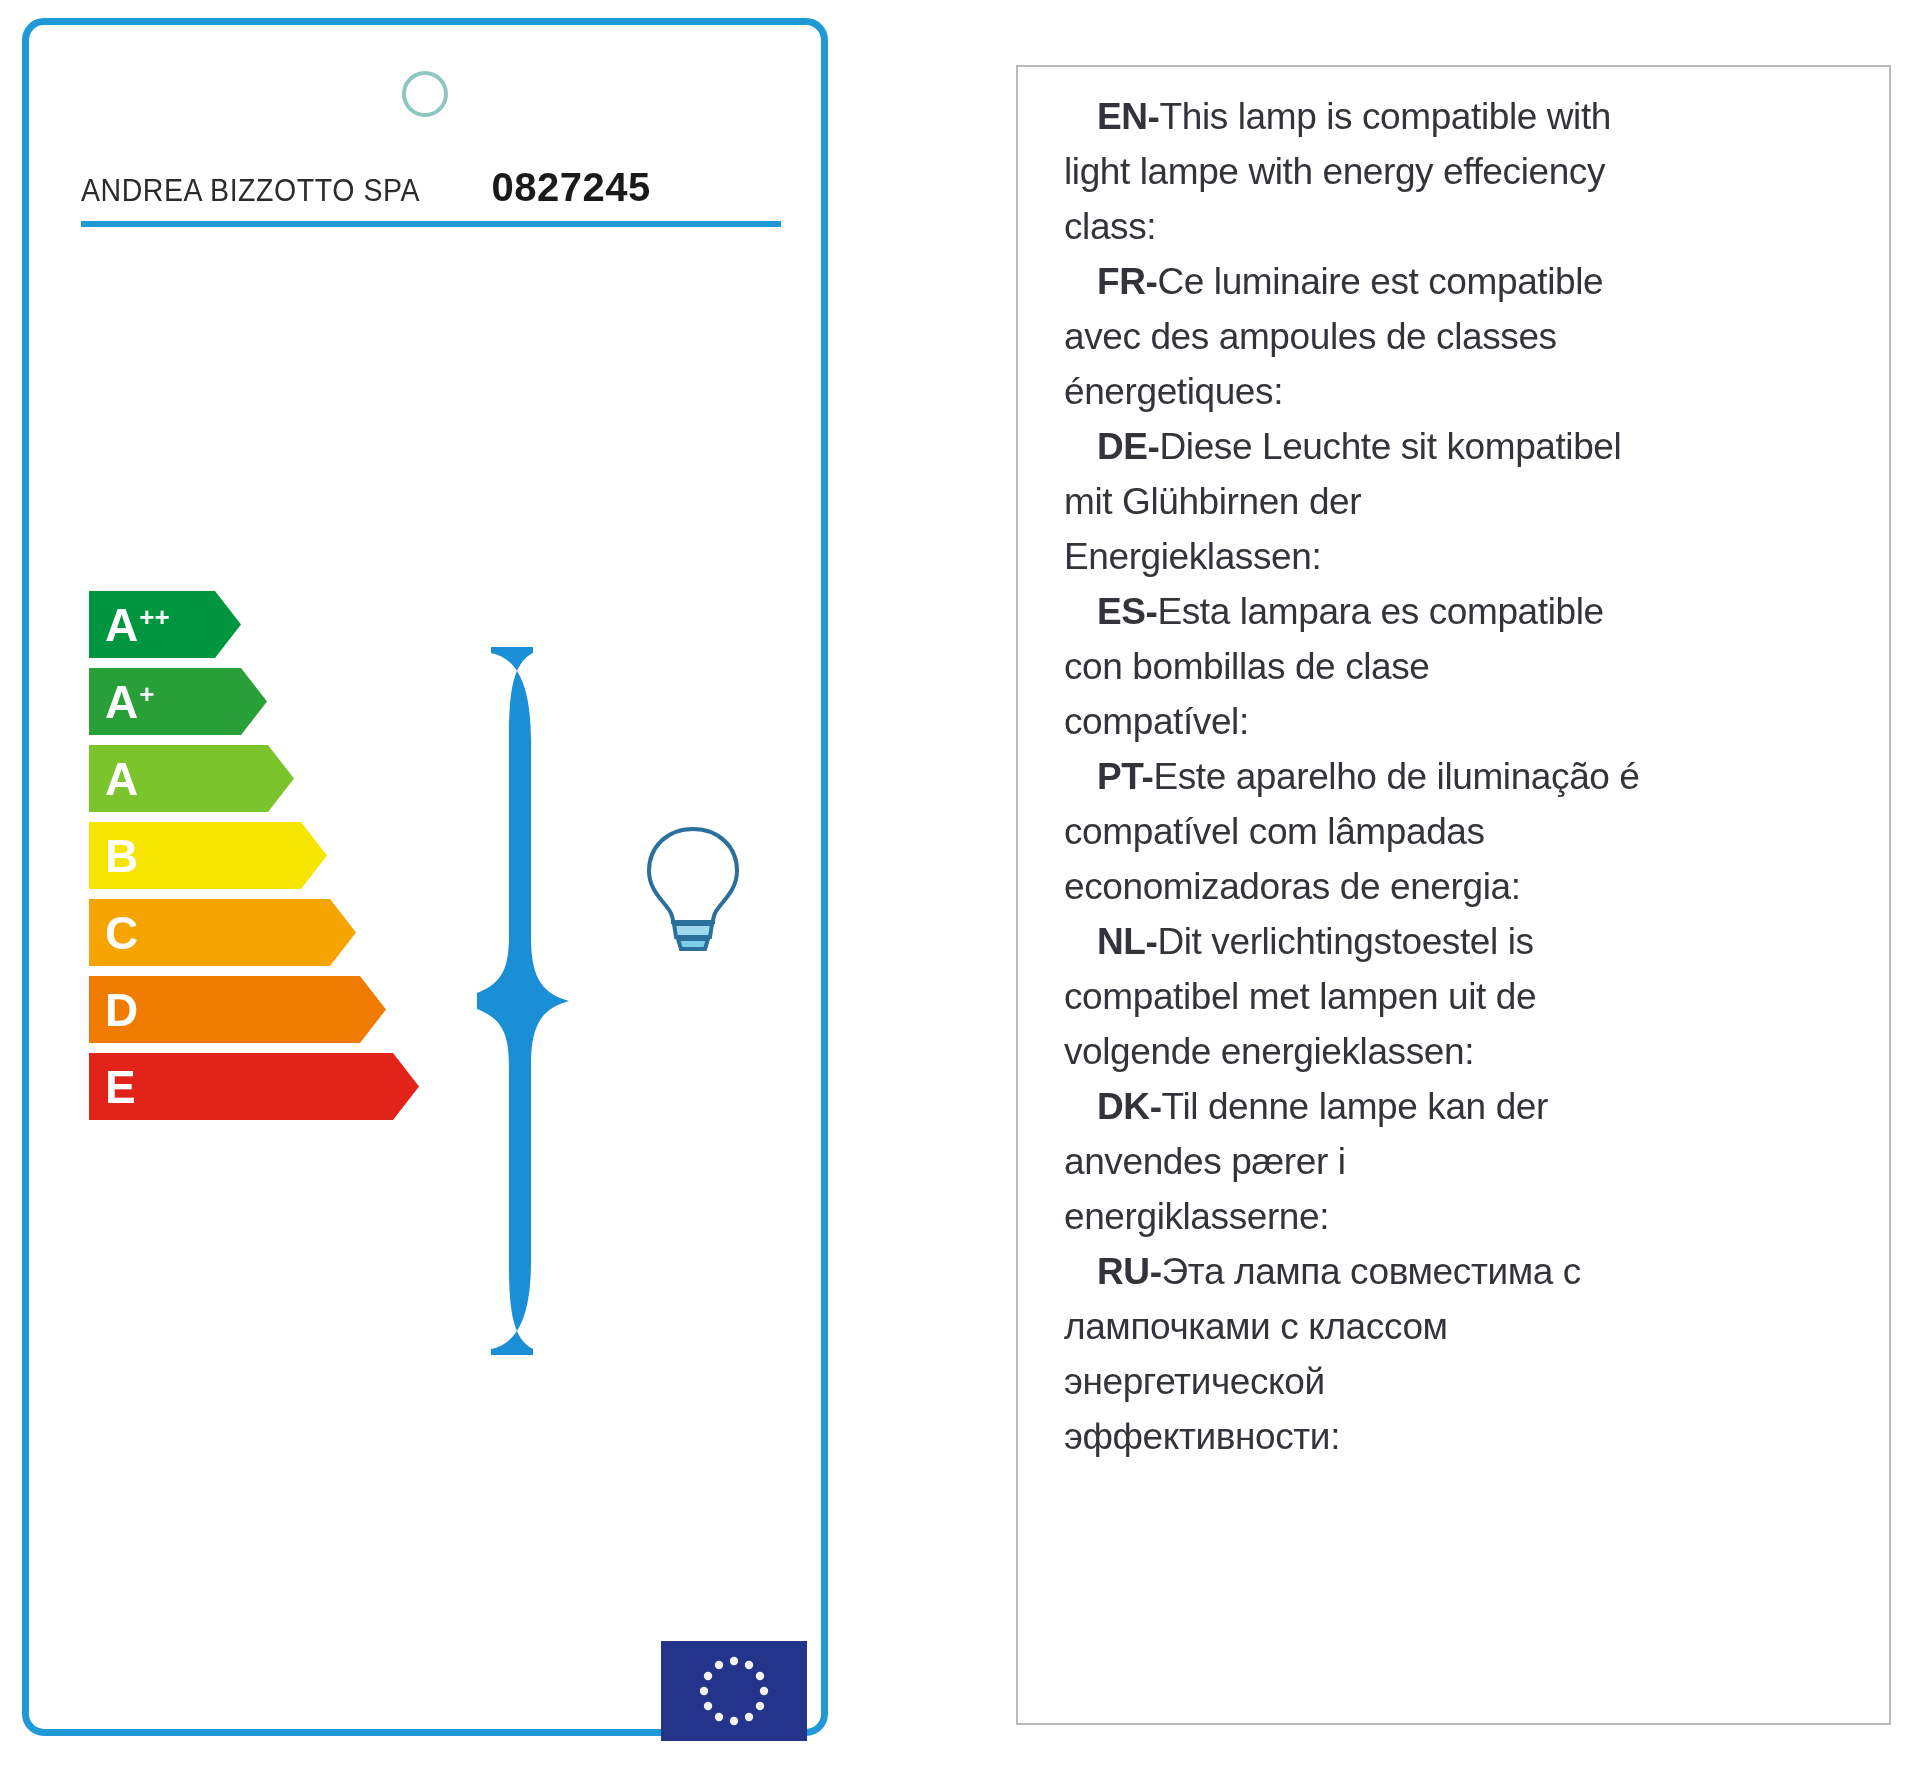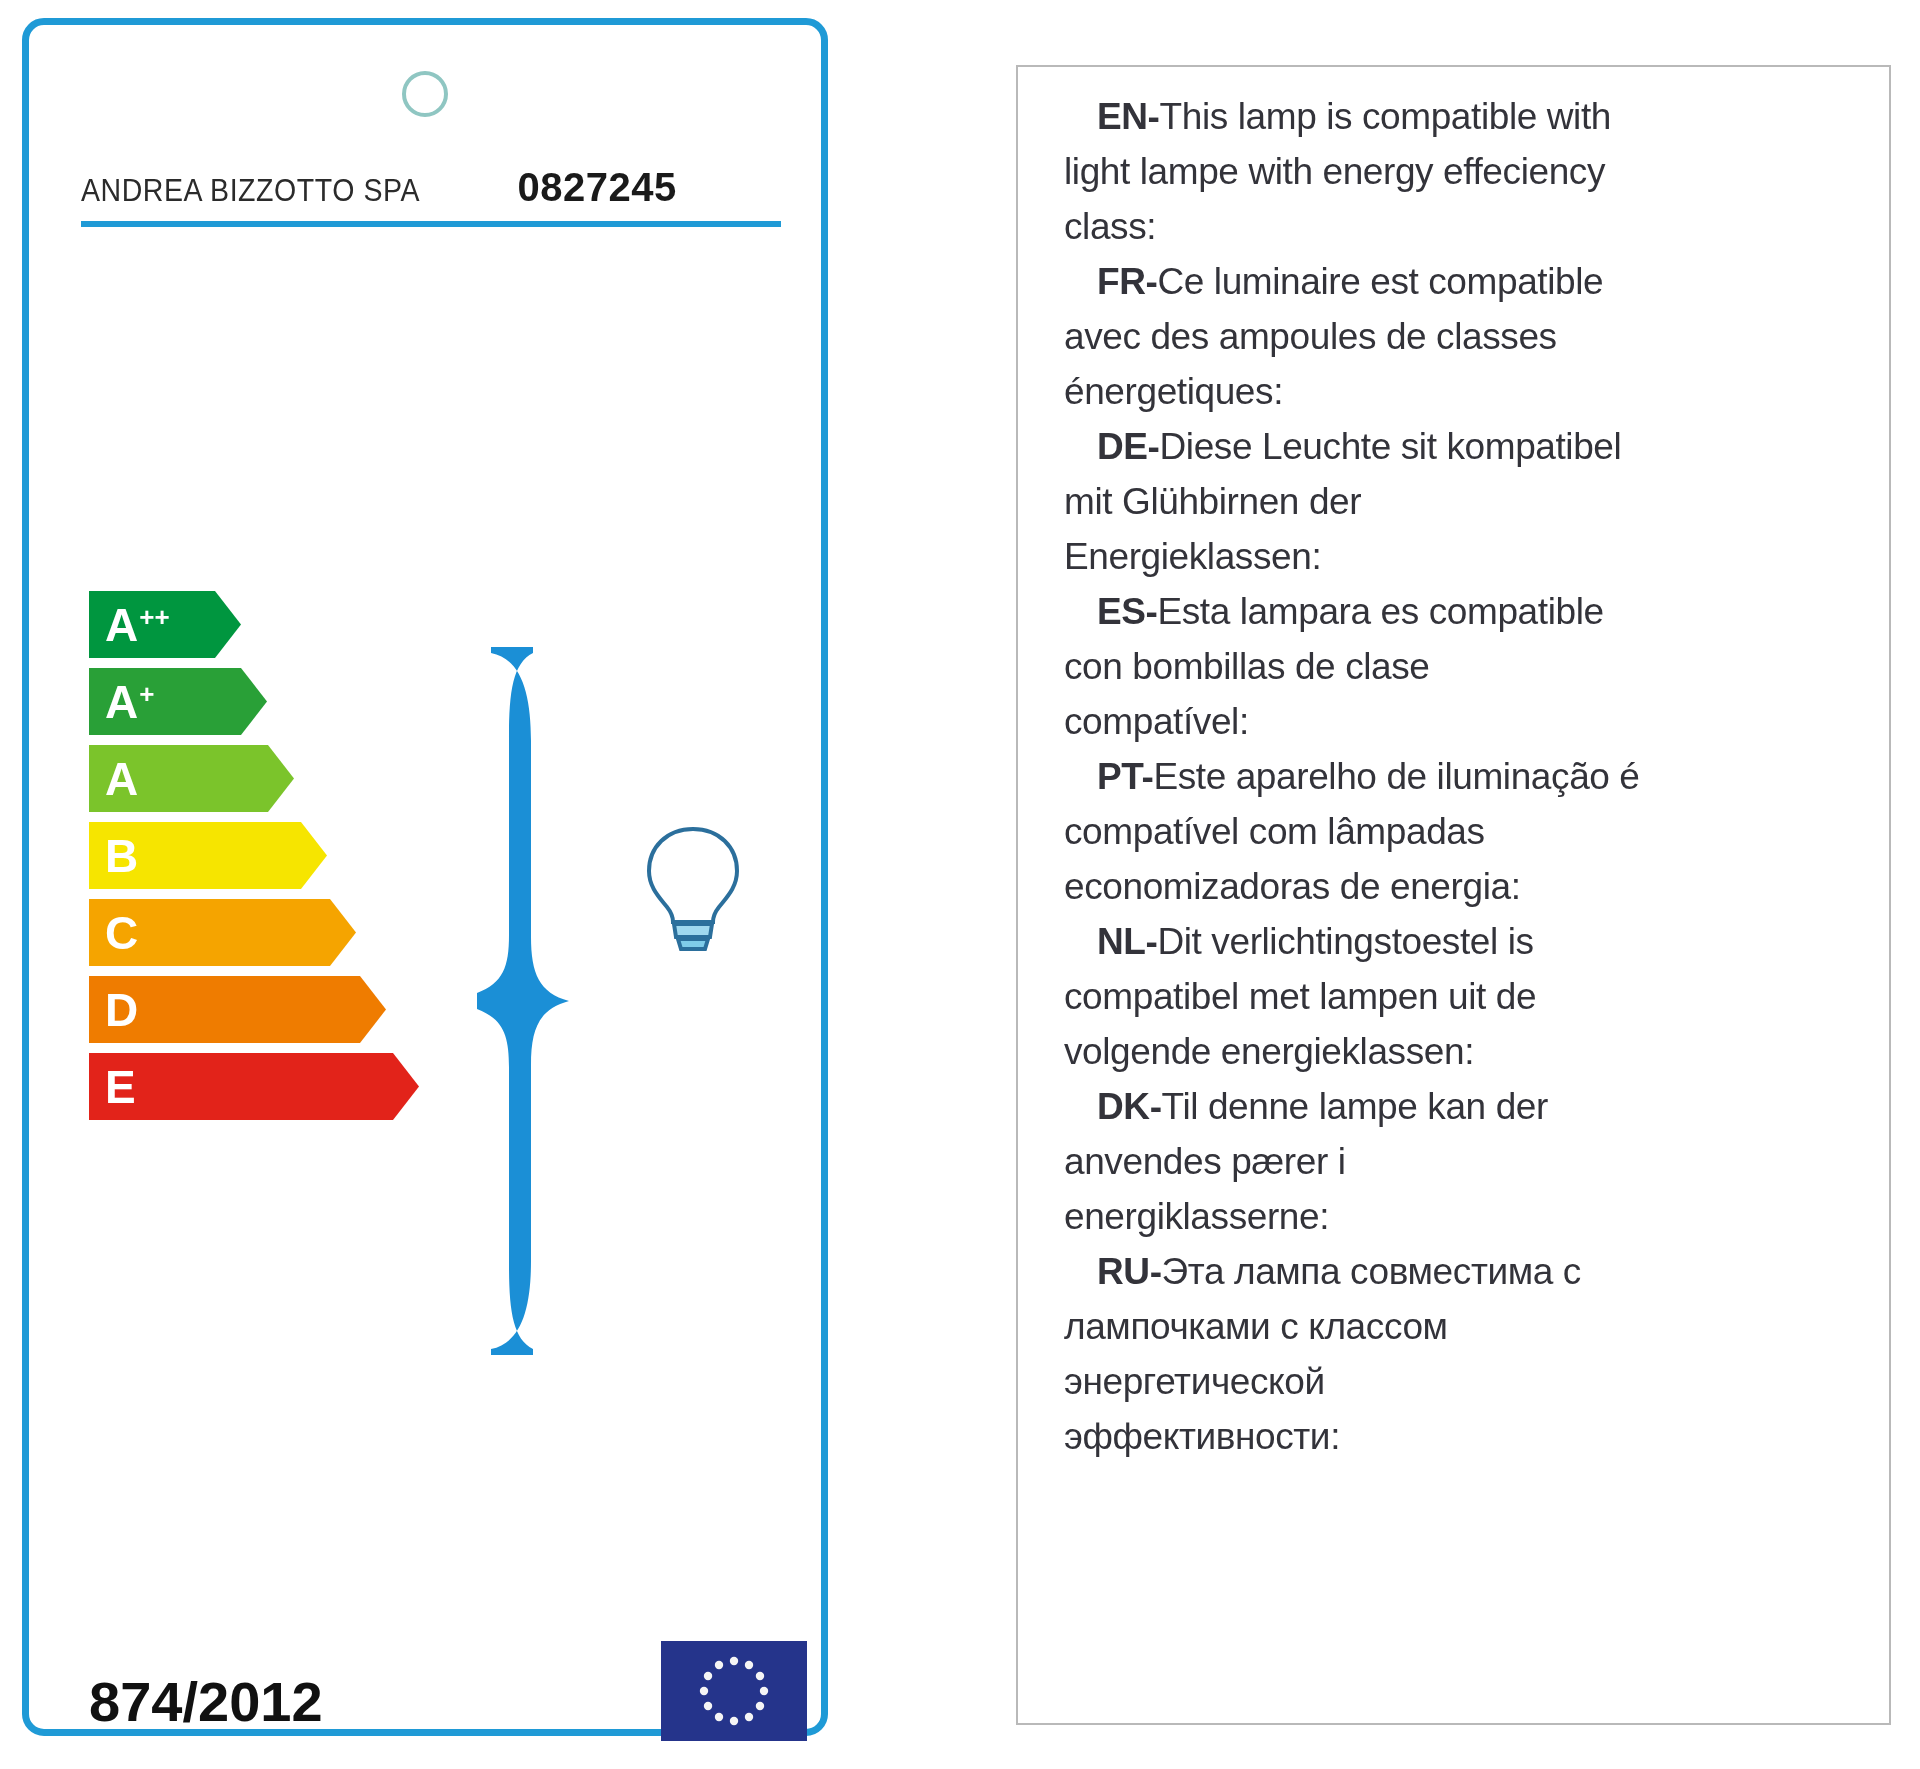--- a/index.html
+++ b/index.html
@@ -48,21 +48,21 @@
     color:#2b2b2b;
     font-family:"Liberation Sans", sans-serif;
     transform:scaleX(0.92);
     transform-origin:left center;
     white-space:nowrap;
   }
   .brand-code{
     font-size:40px;
     font-weight:bold;
     color:#1a1a1a;
-    margin-left:68px;
+    margin-left:42px;
     letter-spacing:0.5px;
     white-space:nowrap;
   }
   .brand-rule{
     position:absolute;
     left:52px;top:196px;
     width:700px;height:6px;
     background:#1f9ad6;
   }
 
@@ -267,21 +267,20 @@
                  C64 718 64 714 64 712 C44 702 40 674 40 628 L40 430 C40 398 34 382 8 372 L8 356
                  C34 346 40 330 40 298 L40 100 C40 54 44 26 64 16 Z" fill="#1b8fd6"></path>
         <g transform="translate(178,190)">
           <path d="M46 2 C20 2 2 20 2 44 C2 60 12 70 20 80 C24 85 26 90 26 95 L66 95 C66 90 68 85 72 80 C80 70 90 60 90 44 C90 20 72 2 46 2 Z" fill="#ffffff" stroke="#2b6f9c" stroke-width="4"></path>
           <path d="M27 97 L65 97 L63 110 L29 110 Z" fill="#9fd8ef" stroke="#2b6f9c" stroke-width="4"></path>
           <path d="M31 112 L61 112 L58 122 L34 122 Z" fill="#7fcce9" stroke="#2b6f9c" stroke-width="4"></path>
         </g>
       </svg>
     </div>
 
-    <div class="reg-number">874/2012</div>
 
     <div class="eu-flag">
       <svg width="146" height="100" viewBox="0 0 146 100">
         <rect x="0" y="0" width="146" height="100" fill="#25348b"></rect>
         <g fill="#f5f5f5" id="eu-stars">
             <circle cx="73.00" cy="20.00" r="4.2"></circle>
             <circle cx="88.00" cy="24.02" r="4.2"></circle>
             <circle cx="98.98" cy="35.00" r="4.2"></circle>
             <circle cx="103.00" cy="50.00" r="4.2"></circle>
             <circle cx="98.98" cy="65.00" r="4.2"></circle>

